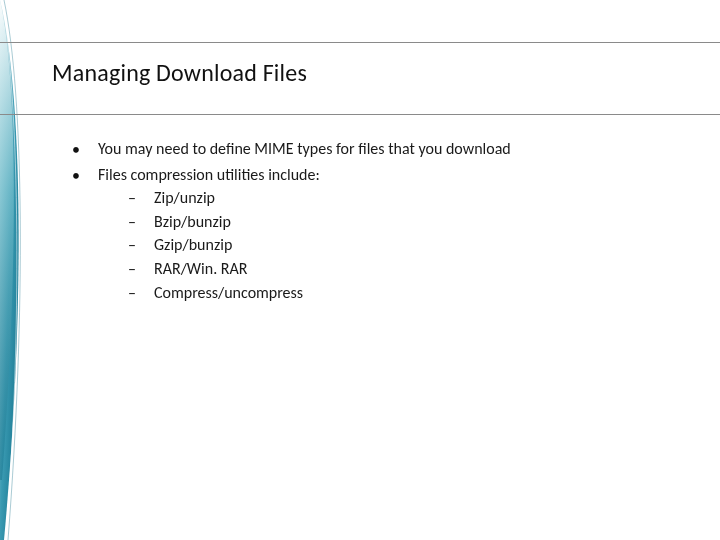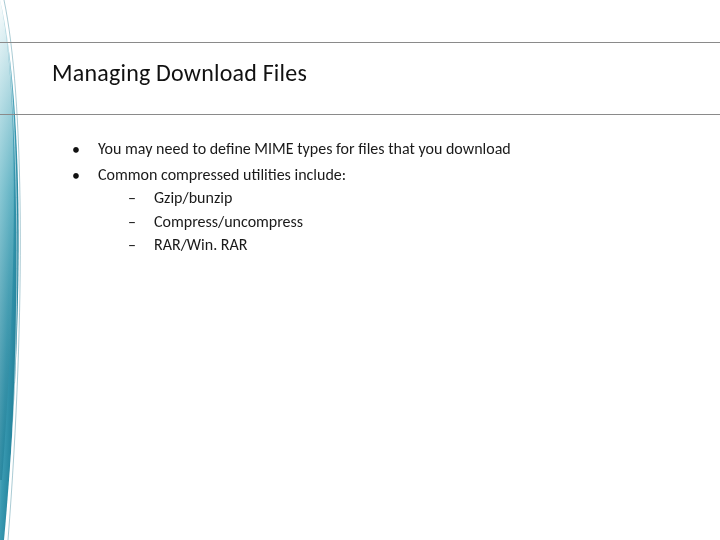--- a/index.html
+++ b/index.html
@@ -128,25 +128,27 @@
 
 <div class="content">
   <div class="top-rule"></div>
   <div class="title">Managing Download Files</div>
   <div class="title-rule"></div>
 
   <div class="body">
     <ul class="level1">
       <li><span>You may need to define MIME types for files that you download</span></li>
       <li>
-        <span>Common compressed utilities include:</span>
+        <span>Files compression utilities include:</span>
         <ul class="level2">
+          <li><span>Zip/unzip</span></li>
+          <li><span>Bzip/bunzip</span></li>
           <li><span>Gzip/bunzip</span></li>
+          <li><span>RAR/Win. RAR</span></li>
           <li><span>Compress/uncompress</span></li>
-          <li><span>RAR/Win. RAR</span></li>
         </ul>
       </li>
     </ul>
   </div>
 
   <div class="footer">
     
     
     
   </div>

